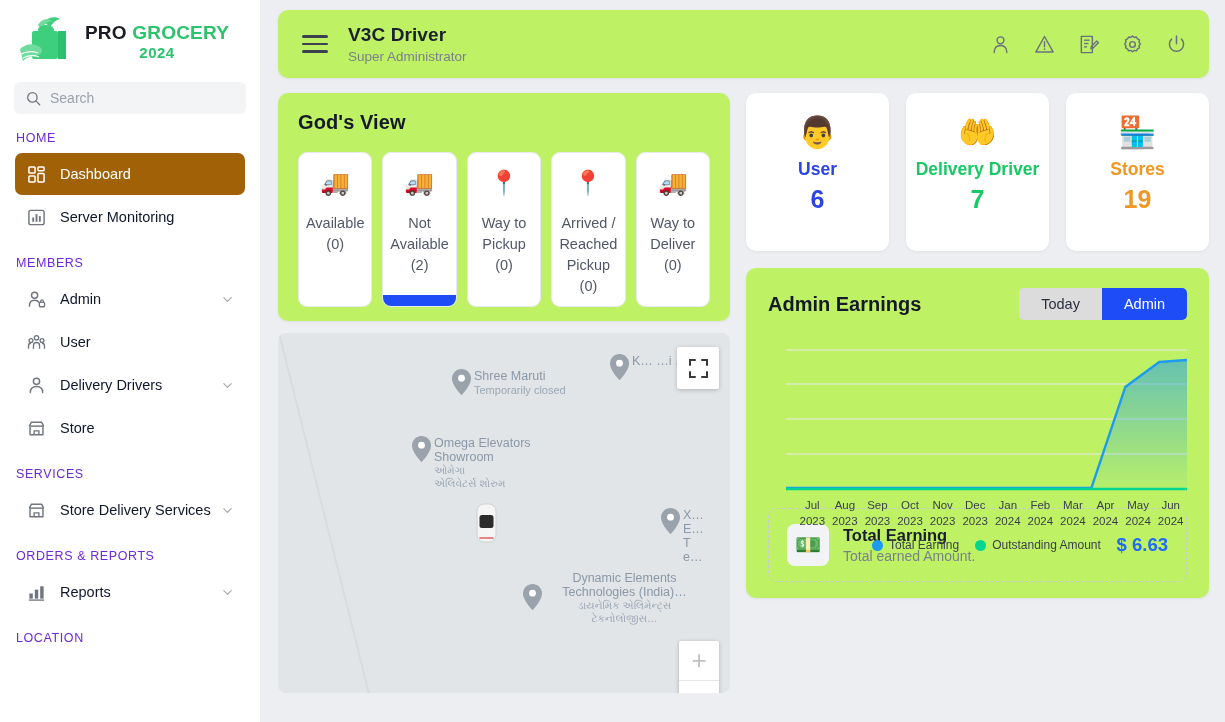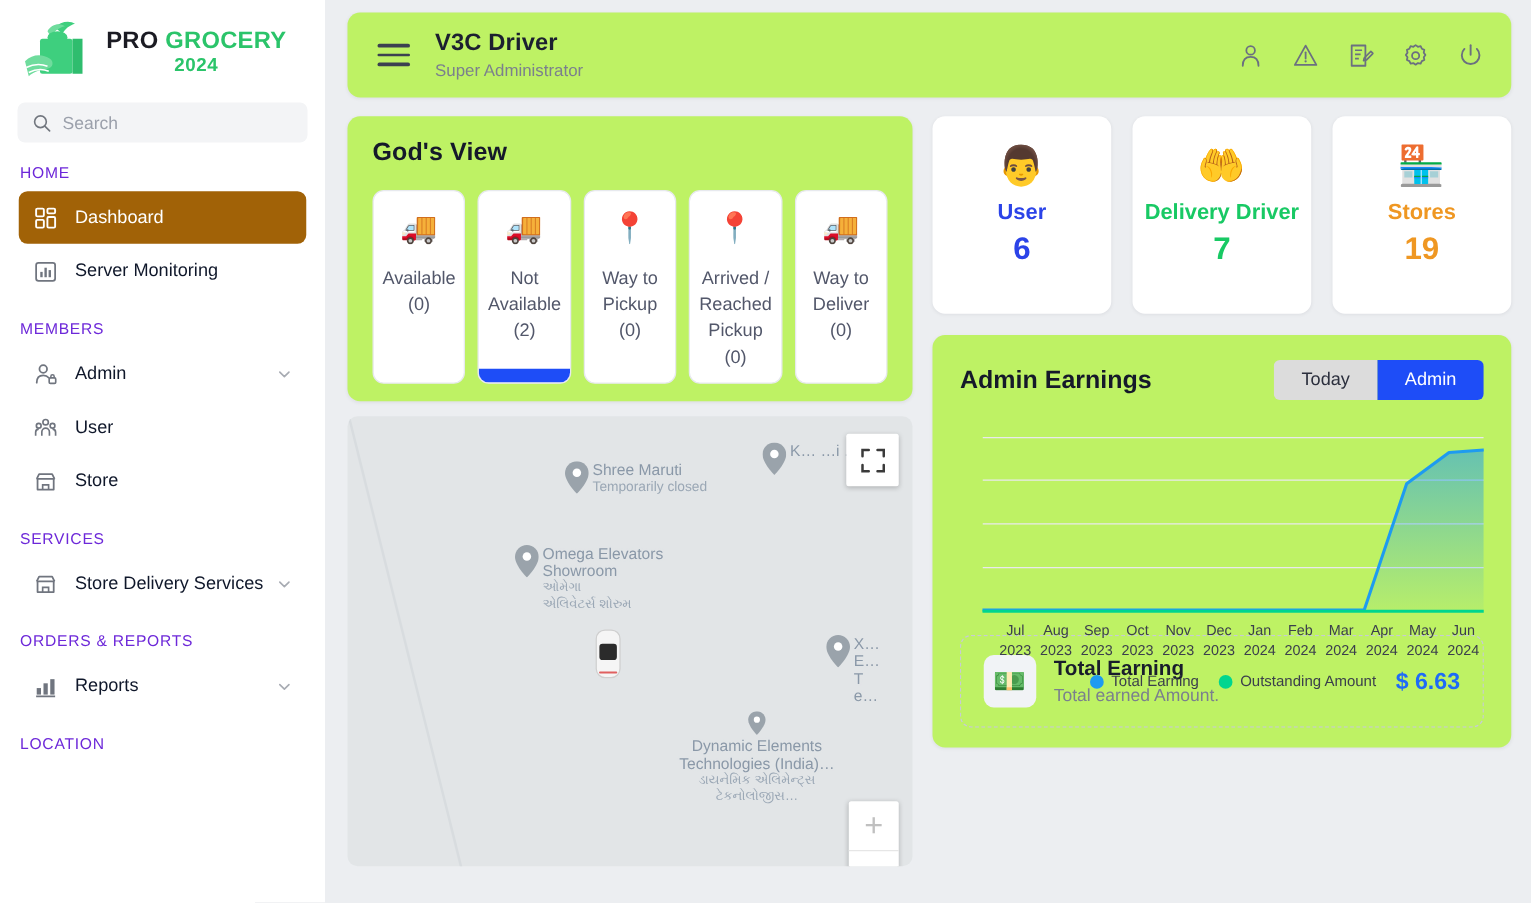--- a/index.html
+++ b/index.html
@@ -133,21 +133,21 @@
     font-size: 12.5px; color: #8a98a8; line-height: 1.12;
     text-shadow: 0 0 3px #e2e5e7, 0 0 3px #e2e5e7, 0 0 2px #e2e5e7;
     white-space: nowrap;
   }
   .poi-name.wrap { white-space: normal; width: 150px; }
   .poi-sub {
     font-size: 11px; color: #9aa7b5; line-height: 1.15; margin-top: 1px;
     text-shadow: 0 0 3px #e2e5e7, 0 0 3px #e2e5e7;
   }
   .poi-guj { font-size: 10.5px; color: #9aa7b5; line-height: 1.2; }
-  .poi-below { position: absolute; display: flex; flex-direction: column; align-items: center; }
+  .poi-below { position: absolute; display: flex; flex-direction: row; align-items: center; }
   .map-car { position: absolute; width: 23px; height: 40px; }
   .map-fullscreen {
     position: absolute; right: 11px; top: 14px;
     width: 42px; height: 42px; background: #fff; border-radius: 2px;
     display: flex; align-items: center; justify-content: center;
     box-shadow: 0 1px 4px rgba(0,0,0,.22); cursor: pointer;
   }
   .map-zoom {
     position: absolute; right: 11px; bottom: -28px;
     width: 40px; background: #fff; border-radius: 2px;
@@ -284,20 +284,30 @@
       <circle cx="10" cy="5" r="2.3" fill="none" stroke="#70757f" stroke-width="1.4"></circle>
       <circle cx="4.2" cy="8" r="2" fill="none" stroke="#70757f" stroke-width="1.4"></circle>
       <circle cx="15.8" cy="8" r="2" fill="none" stroke="#70757f" stroke-width="1.4"></circle>
       <path d="M6.8 16.5 v-3.3 a3.2 3.2 0 0 1 6.4 0 v3.3" fill="none" stroke="#70757f" stroke-width="1.4"></path>
       <path d="M1.6 16.5 v-3 a2.7 2.7 0 0 1 2.6-2.7" fill="none" stroke="#70757f" stroke-width="1.4"></path>
       <path d="M18.4 16.5 v-3 a2.7 2.7 0 0 0 -2.6-2.7" fill="none" stroke="#70757f" stroke-width="1.4"></path>
     </svg>
     <span class="nlabel">User</span>
   </div>
 
+  <div class="nav-item">
+    <svg class="nico" viewBox="0 0 20 20">
+      <circle cx="10" cy="5.6" r="3.3" fill="none" stroke="#70757f" stroke-width="1.5"></circle>
+      <path d="M3.5 17.3 C3.5 12.9 6.6 11 10 11 C13.4 11 16.5 12.9 16.5 17.3" fill="none" stroke="#70757f" stroke-width="1.5" stroke-linecap="round"></path>
+    </svg>
+    <span class="nlabel">Delivery Drivers</span>
+    <svg class="chev" viewBox="0 0 12 12">
+      <path d="M2 4 L6 8 L10 4" fill="none" stroke="#8a8f99" stroke-width="1.4" stroke-linecap="round" stroke-linejoin="round"></path>
+    </svg>
+  </div>
 
   <div class="nav-item">
     <svg class="nico" viewBox="0 0 20 20">
       <path d="M2.5 7.5 L4.5 3.5 H15.5 L17.5 7.5" fill="none" stroke="#70757f" stroke-width="1.5" stroke-linejoin="round"></path>
       <path d="M3.2 7.5 V16.5 H16.8 V7.5" fill="none" stroke="#70757f" stroke-width="1.5" stroke-linejoin="round"></path>
       <path d="M2.5 7.5 H17.5" stroke="#70757f" stroke-width="1.5"></path>
       <path d="M7.5 16.5 v-4 h5 v4" fill="none" stroke="#70757f" stroke-width="1.4"></path>
     </svg>
     <span class="nlabel">Store</span>
   </div>

